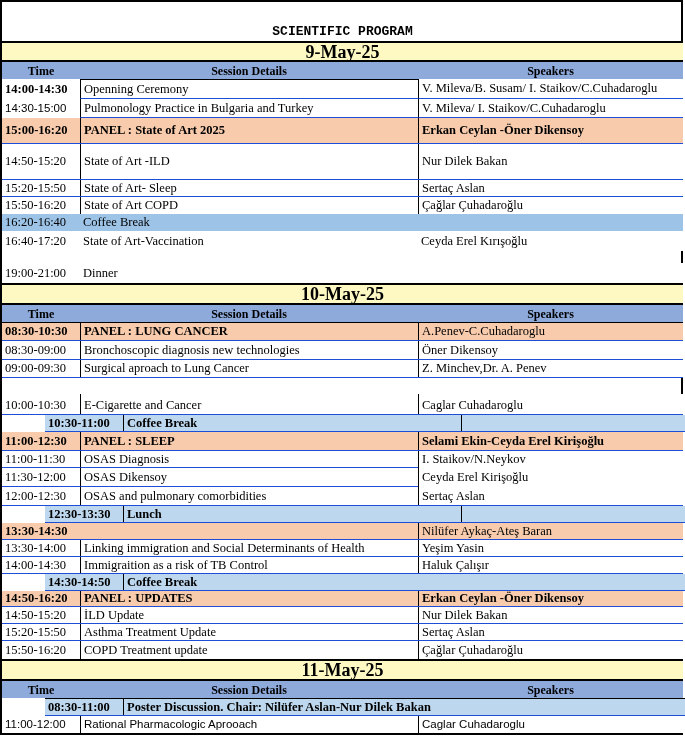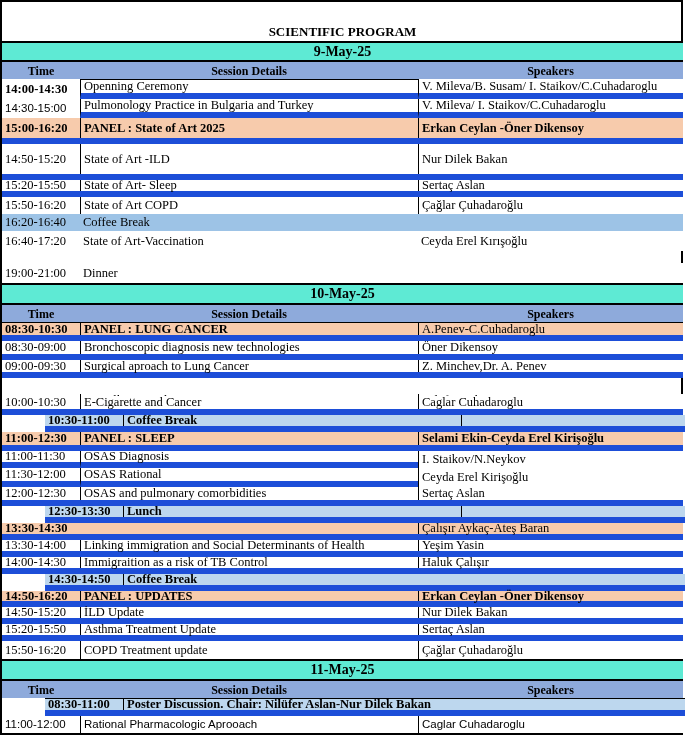--- a/index.html
+++ b/index.html
@@ -1,33 +1,33 @@
 <!DOCTYPE html>
 <html><head>
 <meta charset="utf-8">
 <style>
   html, body { margin: 0; padding: 0; background: #ffffff; }
   body { width: 685px; height: 737px; overflow: hidden; position: relative; font-family: "Liberation Serif", serif; color: #000; }
   .frame { position: absolute; left: 0; top: 0; width: 683px; height: 735px; border: 2px solid #000; box-sizing: border-box; }
   .row { position: absolute; left: 2px; width: 681px; box-sizing: border-box; font-size: 12.5px; line-height: 1; }
-  .title { position: absolute; left: 2px; width: 681px; top: 24px; text-align: center; font-weight: bold; font-size: 13px; }
-  .date-bar { background: #5eead4; border-top: 2px solid #000; border-bottom: 2px solid #000; text-align: center; font-weight: bold; font-size: 14px; display: flex; align-items: center; justify-content: center; }
+  .title { position: absolute; left: 2px; width: 681px; top: 24px; text-align: center; font-weight: bold; font-size: 13px; font-family: Liberation Mono, monospace; }
+  .date-bar { background: #fef9c3; border-top: 2px solid #000; border-bottom: 2px solid #000; text-align: center; font-weight: bold; font-size: 18px; display: flex; align-items: center; justify-content: center; }
   .hdr { background: #8eaadb; font-weight: bold; font-size: 12px; }
   .panel { background: #f7cbac; }
   .brk { background: #bdd7ee; margin-left: 43px; }
   .brk2 { background: #9dc3e6; }
   .white { background: #fff; }
   .cell { position: absolute; top: 0; bottom: 0; display: flex; align-items: center; box-sizing: border-box; padding-left: 3px; white-space: nowrap; }
   .c-time { left: 0; width: 78px; }
   .c-sess { left: 78px; width: 338px; }
   .c-spk { left: 416px; width: 265px; }
   .c-wide { left: 78px; width: 603px; }
   .b { font-weight: bold; }
   .bl { border-left: 1px solid #000; }
-  .bb { border-bottom: 6px solid #1d4ed8; }
+  .bb { border-bottom: 1px solid #1d4ed8; }
   .bt { border-top: 1px solid #000; }
   .center { justify-content: center; padding-left: 0; }
   .sans { font-family: "Liberation Sans", sans-serif; font-size: 11.5px; }
 </style>
 </head>
 <body>
 
 <div class="frame"></div>
 
 <div class="title">SCIENTIFIC PROGRAM</div>
@@ -129,36 +129,36 @@
   <div class="cell c-sess bl b">PANEL  : SLEEP</div>
   <div class="cell c-spk bl b">Selami Ekin-Ceyda Erel Kirişoğlu</div>
 </div>
 <div class="row white" style="top:451px;height:17px;">
   <div class="cell c-time bb">11:00-11:30</div>
   <div class="cell c-sess bl bb">OSAS Diagnosis</div>
   <div class="cell c-spk bl">I. Staikov/N.Neykov</div>
 </div>
 <div class="row white" style="top:468px;height:19px;text-align:right;">
   <div class="cell c-time bb">11:30-12:00</div>
-  <div class="cell c-sess bl bb">OSAS Rational</div>
+  <div class="cell c-sess bl bb">OSAS Dikensoy</div>
   <div class="cell c-spk bl">Ceyda Erel Kirişoğlu</div>
 </div>
 <div class="row white bb" style="top:487px;height:19px;">
   <div class="cell c-time">12:00-12:30</div>
   <div class="cell c-sess bl">OSAS and pulmonary comorbidities</div>
   <div class="cell c-spk bl">Sertaç Aslan</div>
 </div>
 <div class="row brk bb" style="top:506px;height:17px;">
   <div class="cell c-time b">12:30-13:30</div>
   <div class="cell c-sess bl b">Lunch</div>
   <div class="cell c-spk bl"></div>
 </div>
 <div class="row panel bb" style="top:523px;height:17px;">
   <div class="cell c-time b">13:30-14:30</div>
-  <div class="cell c-spk bl">Çalışır Aykaç-Ateş Baran</div>
+  <div class="cell c-spk bl">Nilüfer Aykaç-Ateş Baran</div>
 </div>
 <div class="row white bb" style="top:540px;height:17px;">
   <div class="cell c-time">13:30-14:00</div>
   <div class="cell c-sess bl">Linking immigration and Social Determinants of Health</div>
   <div class="cell c-spk bl">Yeşim Yasin</div>
 </div>
 <div class="row white bb" style="top:557px;height:17px;">
   <div class="cell c-time">14:00-14:30</div>
   <div class="cell c-sess bl">Immigraition as a risk of TB Control</div>
   <div class="cell c-spk bl">Haluk Çalışır</div>

